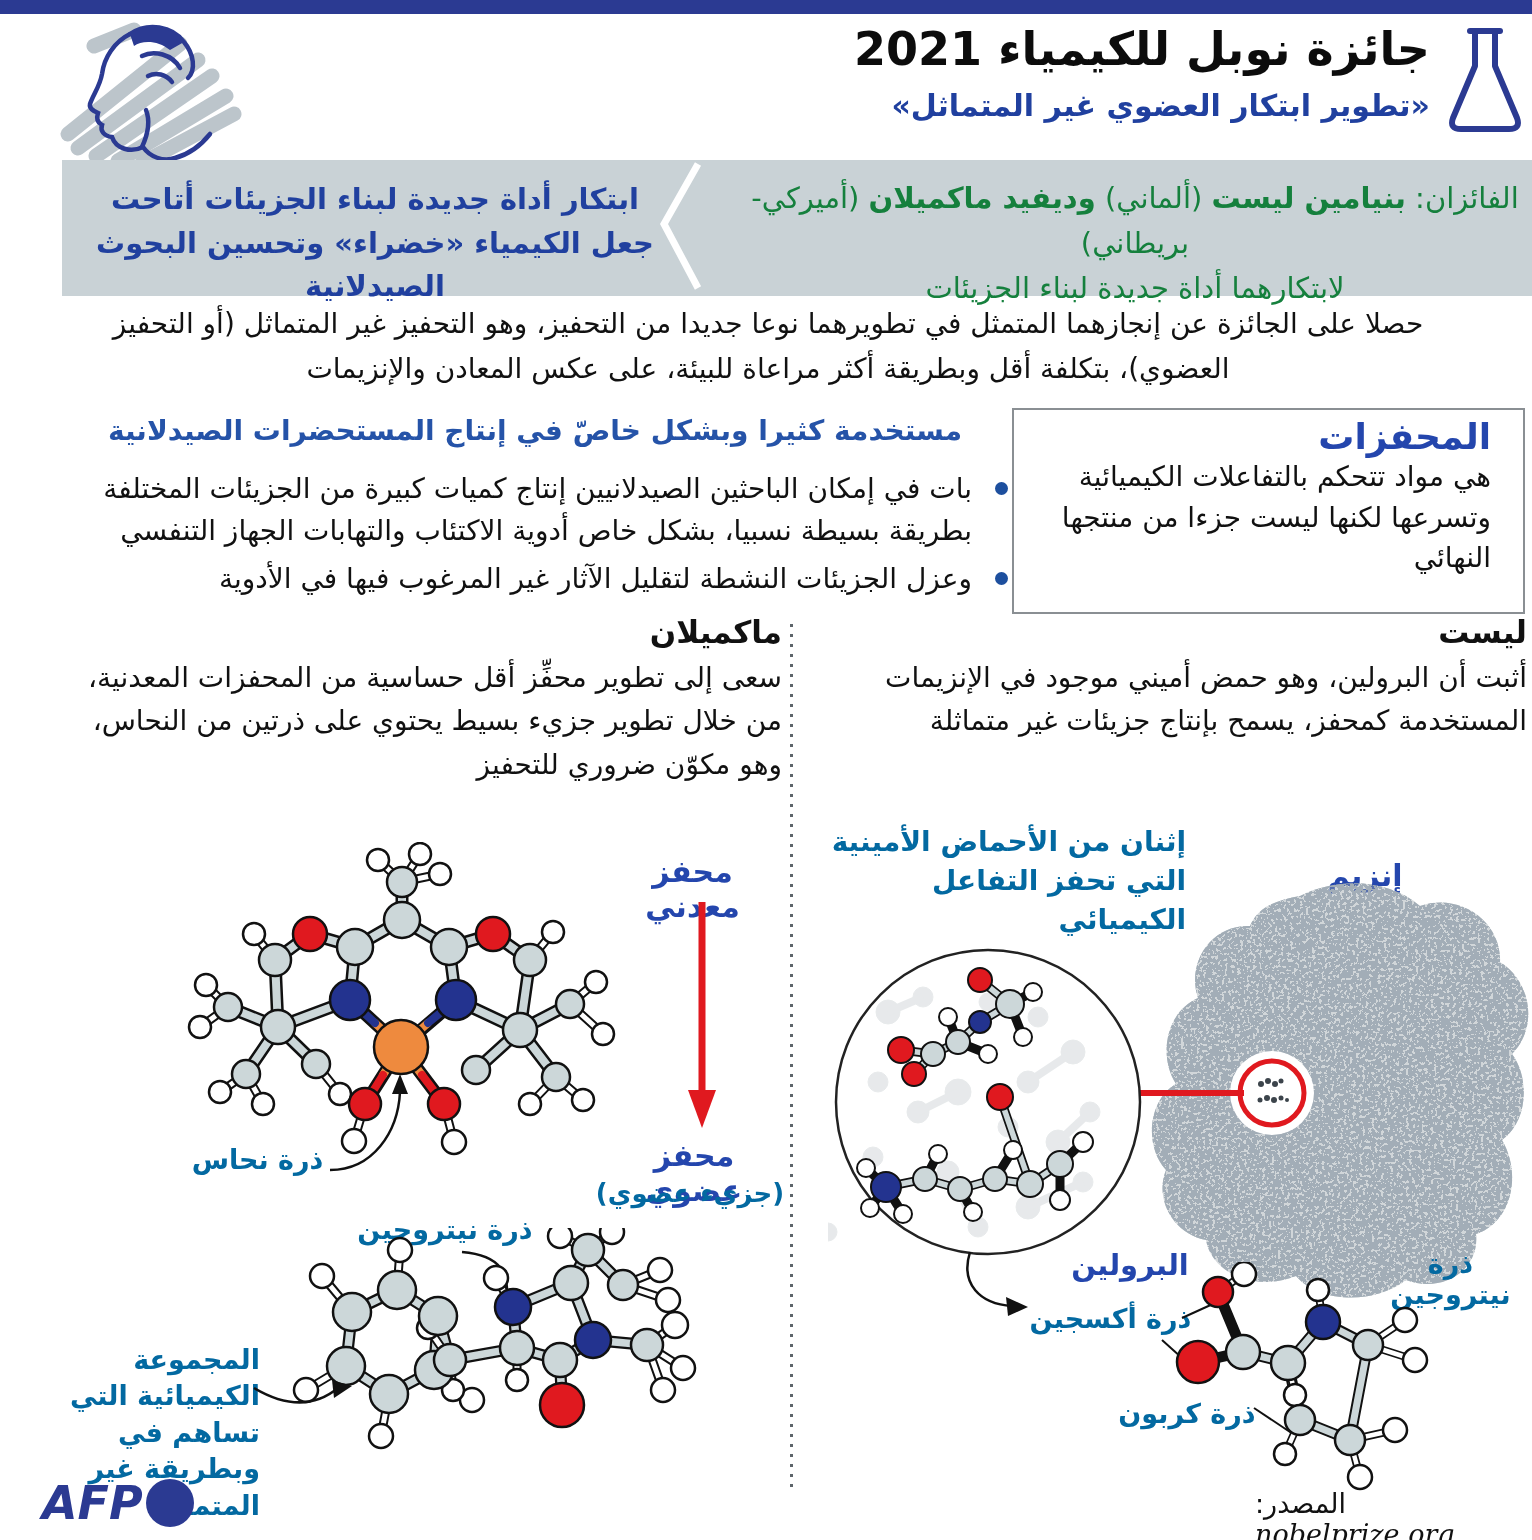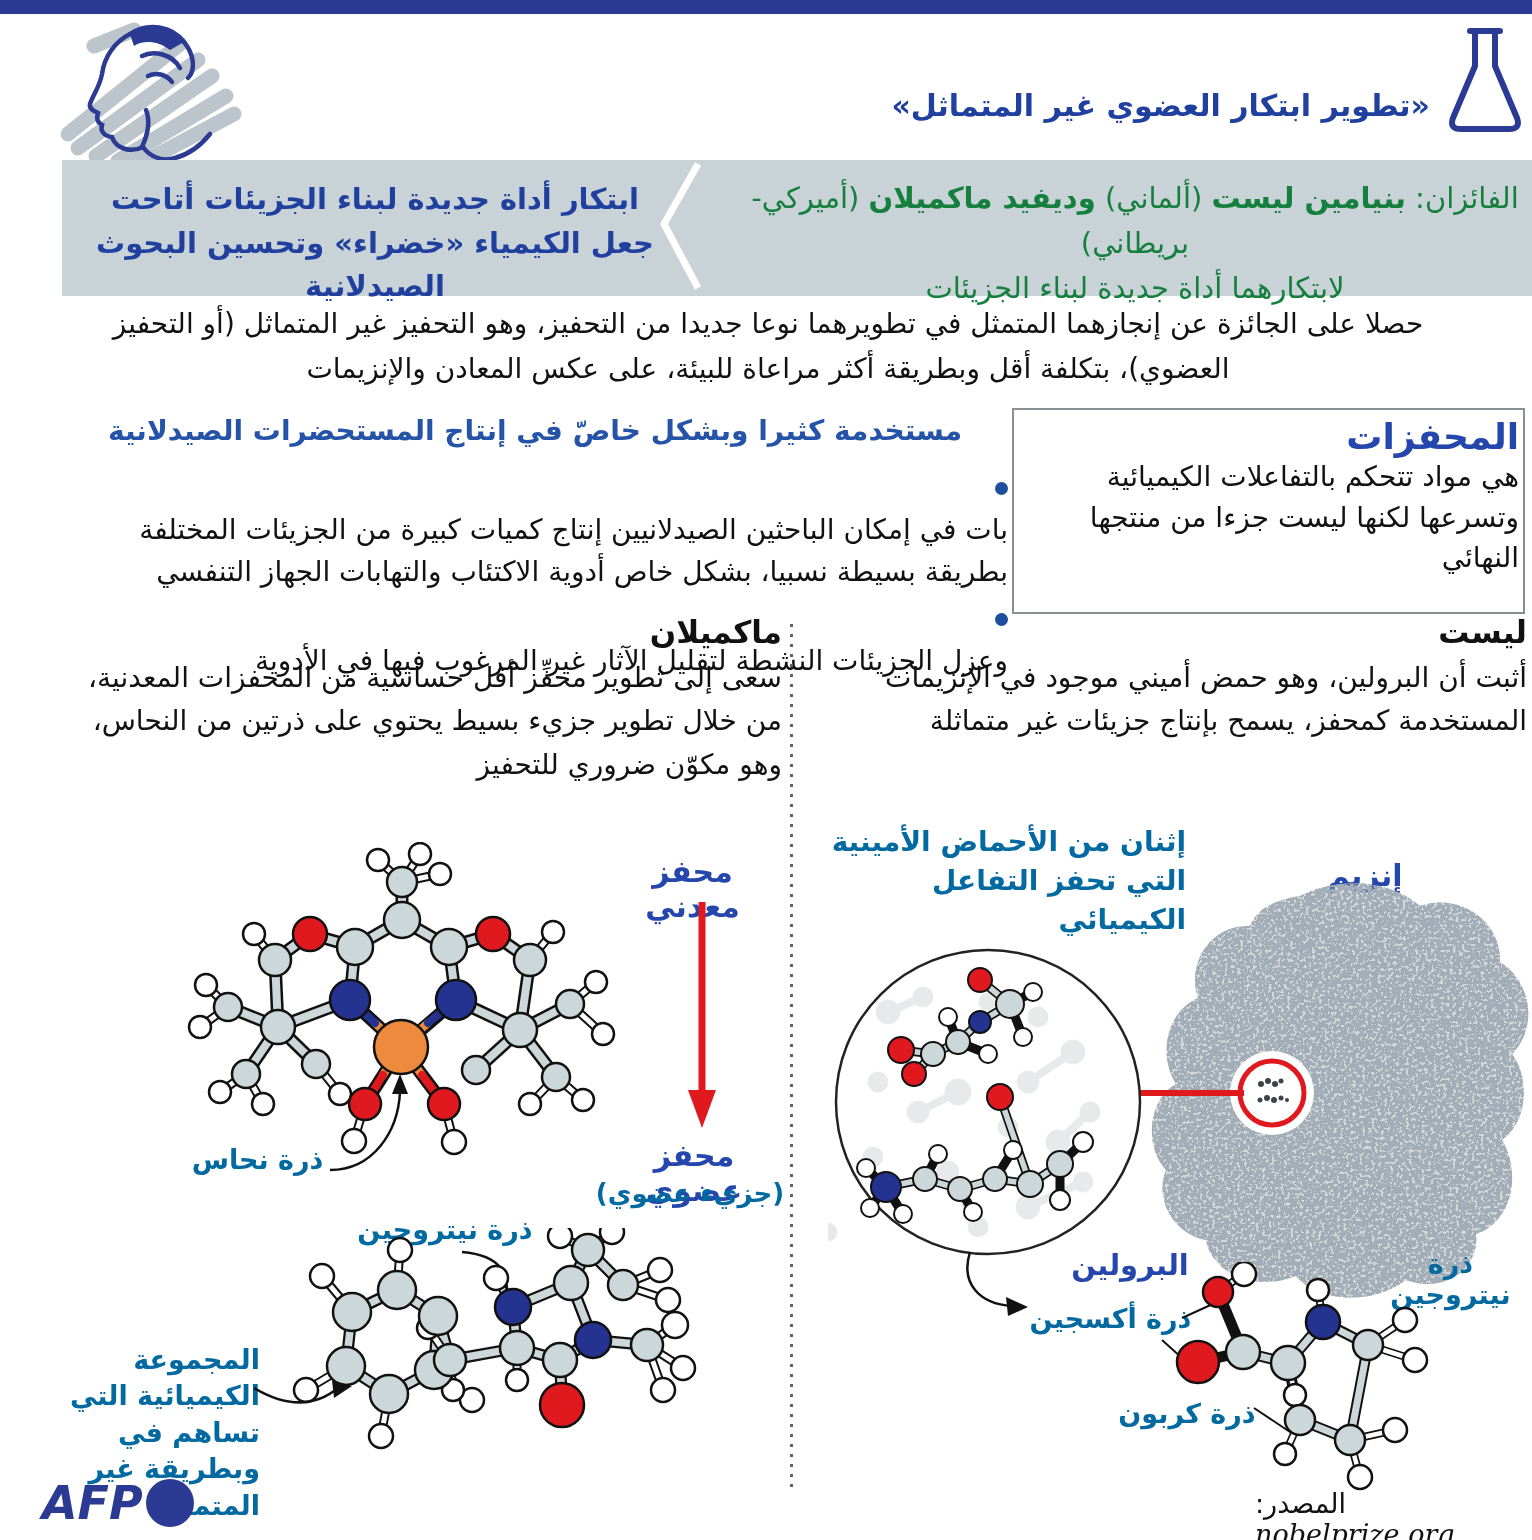--- a/index.html
+++ b/index.html
@@ -11,24 +11,24 @@
   .grayband{left:62px;top:160px;width:1470px;height:136px;background:#c9d2d6;}
   .title{left:770px;top:22px;width:660px;text-align:right;font-size:46px;font-weight:700;color:#0c0c0c;}
   .subtitle{left:770px;top:88px;width:660px;text-align:right;font-size:30px;font-weight:700;color:#20409f;}
   .band-right{left:750px;top:176px;width:770px;font-size:29px;line-height:1.55;text-align:center;color:#15803d;}
   .band-right b{font-weight:700;}
   .band-left{left:92px;top:178px;width:566px;font-size:29px;line-height:1.5;font-weight:700;
              text-align:center;color:#20409f;}
   .intro{left:70px;top:302px;width:1396px;font-size:28px;line-height:1.6;text-align:center;}
   .usage-head{left:62px;top:414px;width:946px;font-size:28px;font-weight:600;color:#2553a8;text-align:center;}
   .bullets{left:62px;top:468px;width:946px;font-size:28px;line-height:1.5;}
-  .bullet{display:flex;flex-direction:column;gap:14px;margin-bottom:6px;direction:rtl;text-align:right;}
+  .bullet{display:flex;gap:23px;margin-bottom:6px;direction:rtl;text-align:right;}
   .dot{flex:0 0 auto;width:13px;height:13px;border-radius:50%;background:#1d4f9e;margin-top:14px;}
   .catbox{left:1012px;top:408px;width:513px;height:206px;border:2px solid #8a8f93;box-sizing:border-box;
-          padding:6px 4px 8px 12px;}
+          padding:6px 32px 8px 12px;}
   .catbox .bt{font-size:36px;font-weight:700;color:#2446ad;text-align:right;}
   .catbox .bb{font-size:28px;line-height:1.45;text-align:right;}
   .colhead{font-size:31px;font-weight:700;text-align:right;}
   .colbody{font-size:28px;line-height:1.55;text-align:right;}
   .divider{left:790px;top:624px;width:3px;height:866px;
            background:repeating-linear-gradient(#5d646a 0 3px,transparent 3px 10px);}
   .bluelabel{font-size:30px;font-weight:700;color:#2446ad;text-align:center;}
   .small-label{font-size:27px;text-align:center;color:#0369a1;font-weight:bold;}
   .source{left:1255px;top:1488px;width:270px;font-size:27px;text-align:left;direction:rtl;}
   .source .lat{direction:ltr;unicode-bidi:embed;font-family:"DejaVu Serif",serif;font-style:italic;}
@@ -63,20 +63,21 @@
     <path d="M100,18 C118,6 142,10 154,26 L140,34 C128,24 112,24 104,30 Z" fill="#2b3a92"></path>
   </svg>
 
   <svg class="abs" style="left:1442px;top:24px" width="86" height="116" viewBox="0 0 86 116">
     <g fill="none" stroke="#2b3a92" stroke-width="6" stroke-linejoin="round" stroke-linecap="round">
       <path d="M28,7 L58,7"></path>
       <path d="M33,10 L33,42 L11,94 Q7,105 19,105 L67,105 Q79,105 75,94 L53,42 L53,10"></path>
     </g>
   </svg>
 
+  <div class="abs ar title">جائزة نوبل للكيمياء 2021</div>
   <div class="abs ar subtitle">«تطوير ابتكار العضوي غير المتماثل»</div>
 
   <div class="abs grayband"></div>
   <div class="abs ar band-right">
     <span>الفائزان: </span><b>بنيامين ليست</b><span> (ألماني) </span><b>وديفيد ماكميلان</b><span> (أميركي-بريطاني)</span><br>
     <span>لابتكارهما أداة جديدة لبناء الجزيئات</span>
   </div>
   <svg class="abs" style="left:652px;top:160px" width="60" height="132" viewBox="0 0 60 132">
     <polyline points="46,4 12,64 46,128" fill="none" stroke="#ffffff" stroke-width="7"></polyline>
   </svg>

